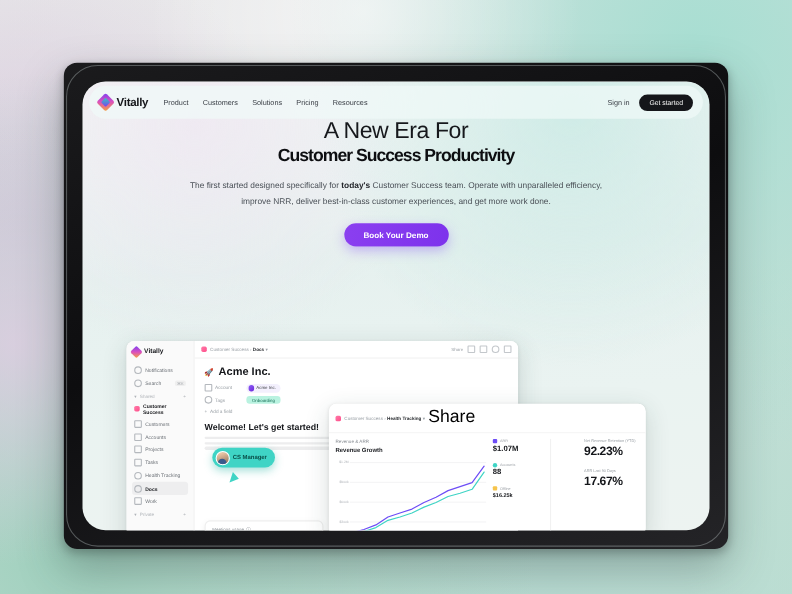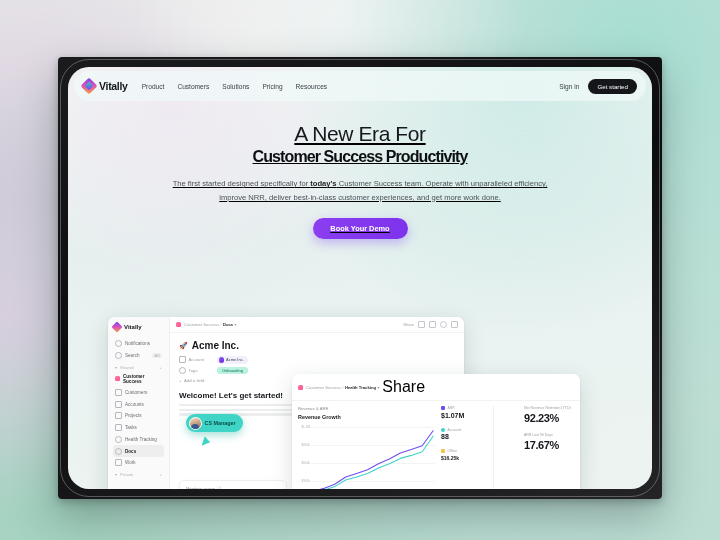--- a/index.html
+++ b/index.html
@@ -17,21 +17,21 @@
       radial-gradient(circle at 70% 97%, #b9dcd3 0%, rgba(185,220,211,0) 48%),
       radial-gradient(circle at 22% 4%, #e9e9ea 0%, rgba(233,233,234,0) 40%),
       linear-gradient(135deg,#e7e7e8 0%,#e2e6e6 30%,#c9e0d9 62%,#bcded1 100%);}
   .bg2{position:absolute;inset:0;background:
       radial-gradient(circle at 46% 2%, rgba(255,255,255,.55) 0%, rgba(255,255,255,0) 30%),
       radial-gradient(circle at 2% 58%, rgba(226,205,228,.75) 0%, rgba(226,205,228,0) 26%);}
 
   
   .tablet{position:absolute;left:58px;top:57px;width:604px;height:442px;
     background:linear-gradient(160deg,#1b1b1d 0%,#0d0d0f 45%,#242427 100%);
-    border-radius:4px;padding:10px;box-sizing:border-box;
+    border-radius:12px;padding:17px;box-sizing:border-box;
     box-shadow:0 18px 40px rgba(40,60,55,.34), 0 3px 9px rgba(0,0,0,.25);}
   .tablet:before{content:"";position:absolute;left:2px;top:2px;right:2px;bottom:2px;
     border-radius:29px;border:1.5px solid rgba(180,190,190,.40);pointer-events:none;}
   .screen{width:100%;height:100%;border-radius:21px;overflow:hidden;position:relative;
     background:linear-gradient(175deg,#f3f6f5 0%,#eef4f3 18%,#e6f1ef 40%,#eaf3f1 70%,#edf3f1 100%);}
   .screen:after{content:"";position:absolute;inset:0;pointer-events:none;border-radius:21px;
     background:radial-gradient(circle at 78% 6%, rgba(196,232,226,.75) 0%, rgba(196,232,226,0) 40%),
                radial-gradient(circle at 18% 10%, rgba(238,225,240,.55) 0%, rgba(238,225,240,0) 35%);}
 
   
@@ -43,21 +43,21 @@
   .logo:after{content:"";position:absolute;left:3px;top:3px;width:6px;height:6px;border-radius:1px;
     background:linear-gradient(135deg,#35c9c0,#7b3ff2);}
   .brandname{font-size:10.5px;font-weight:bold;color:#15161a;letter-spacing:-.3px;}
   .navlinks{display:flex;gap:13px;}
   .navlinks span{font-size:6.6px;color:#3c4148;}
   .navright{margin-left:auto;display:flex;align-items:center;gap:9px;}
   .signin{font-size:6.6px;color:#3c4148;}
   .getstarted{background:#15161a;color:#fff;font-size:6.2px;border-radius:9px;padding:4px 9px;}
 
   
-  .hero{position:relative;z-index:3;text-align:center;margin-top:22px;text-decoration:underline;}
+  .hero{position:relative;z-index:3;text-align:center;}
   .h1a{font-size:21px;color:#16181c;font-weight:400;letter-spacing:-.4px;line-height:1;}
   .h1b{font-size:16px;color:#0d0e11;font-weight:bold;letter-spacing:-.9px;line-height:1.15;margin-top:4px;}
   .sub{margin:11px auto 0;width:385px;font-size:7.6px;line-height:1.75;color:#4b5158;}
   .sub b{color:#23262b;}
   .cta{margin:14px auto 0;width:95px;height:21px;border-radius:11px;display:flex;align-items:center;
     justify-content:center;color:#fff;font-size:7.4px;font-weight:bold;
     background:linear-gradient(100deg,#8b3ff0,#7d32ec);box-shadow:0 4px 11px rgba(123,63,242,.34);}
 
   
   .appwrap{position:absolute;left:0;right:0;bottom:0;height:180px;z-index:3;}

